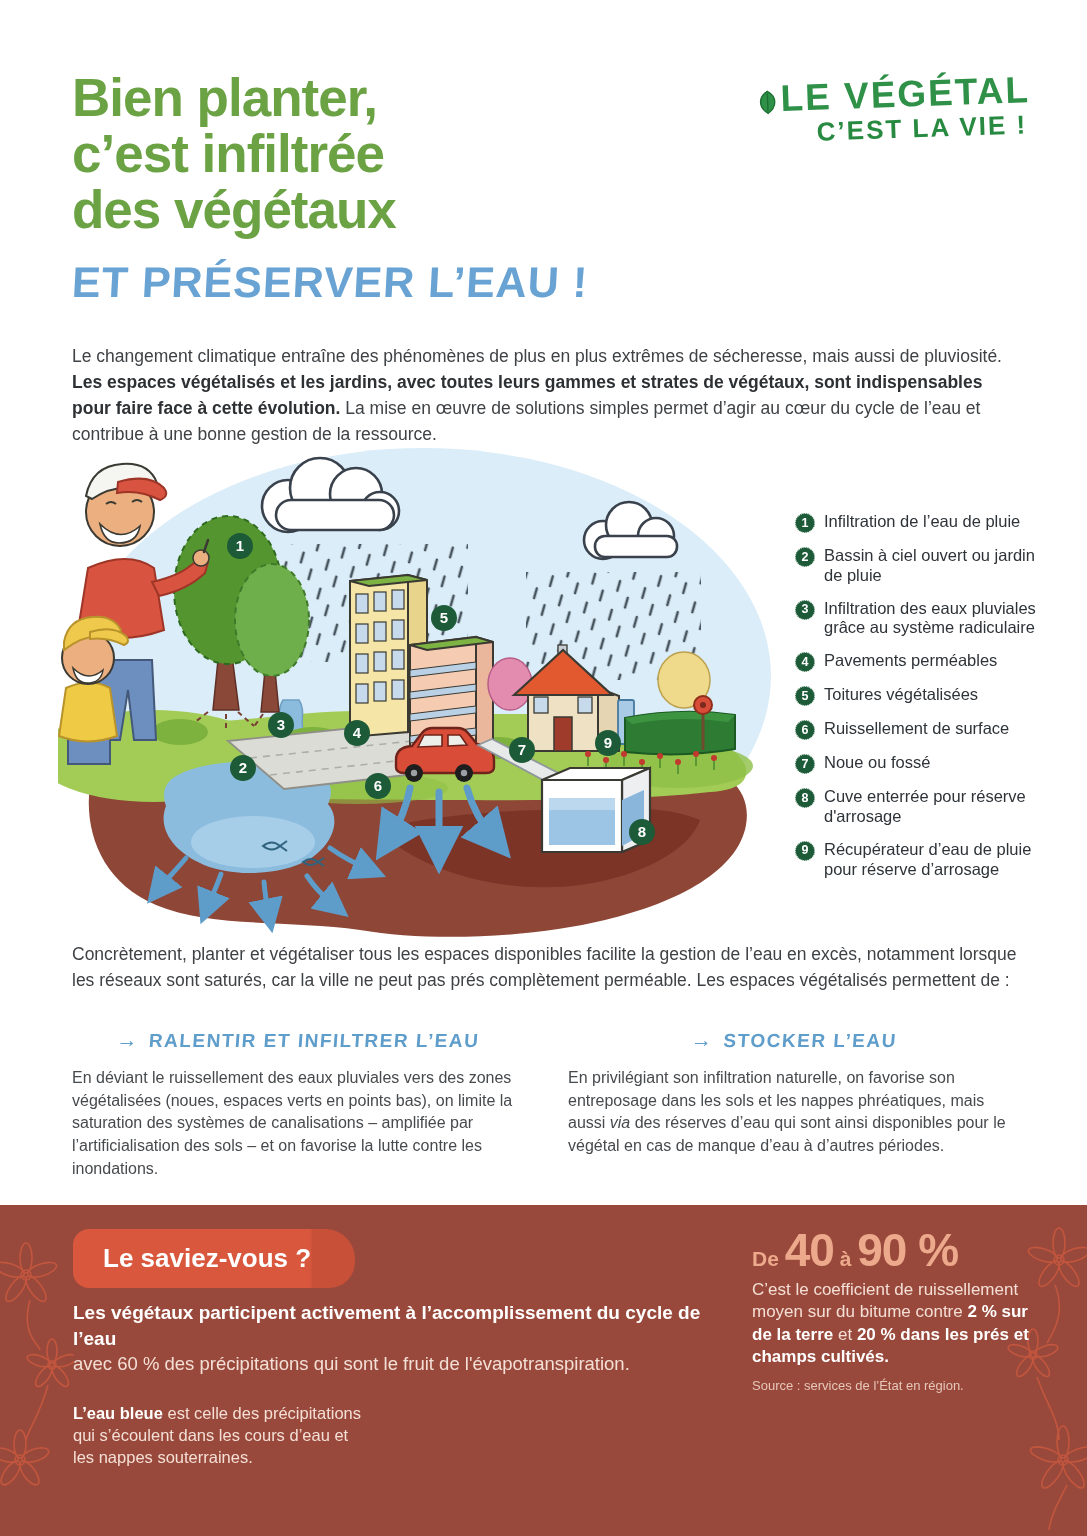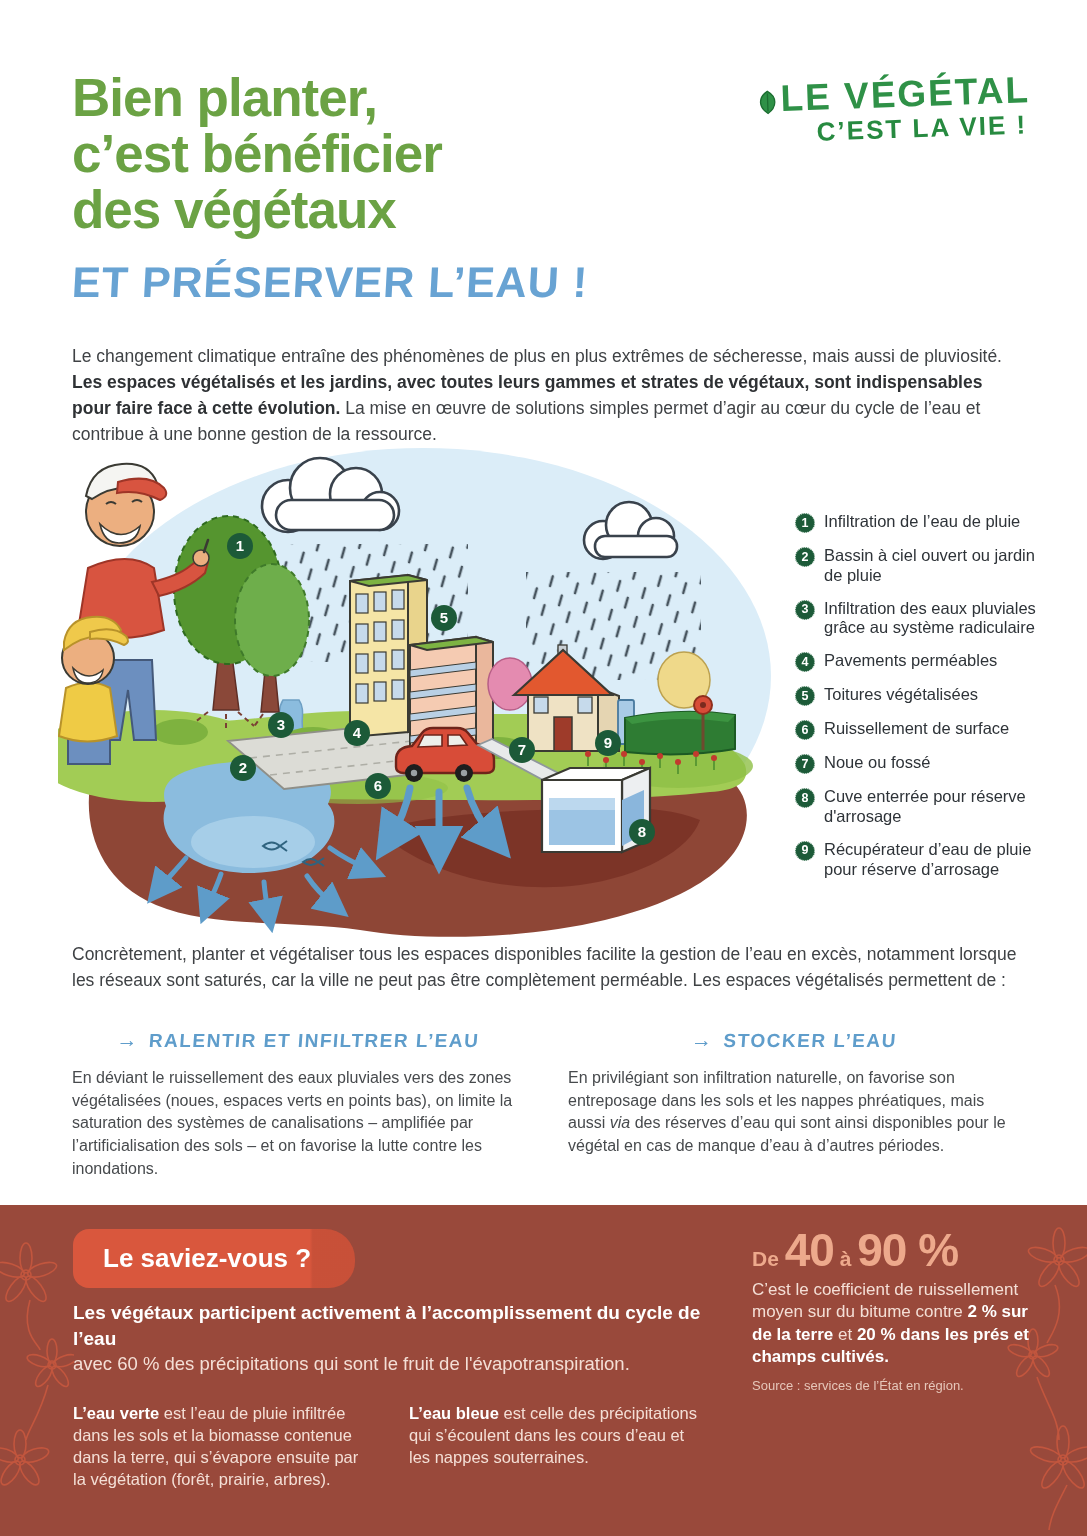--- a/index.html
+++ b/index.html
@@ -65,21 +65,21 @@
   .stat2 .big { font-size:46px; letter-spacing:-1px; margin-right:10px; line-height:.9; }
   .cta { display:block; }
 </style>
 </head>
 <body>
 
 <div class="page">
 
   <h1 class="title">
     <span>Bien planter,</span>
-    <span>c’est bénéficier</span>
+    <span>c’est infiltrée</span>
     <span>des végétaux</span>
   </h1>
   <div class="subtitle">ET PRÉSERVER L’EAU !</div>
 
   <div class="logo">
     <div class="l1"><span class="leaf"><svg width="26" height="26" viewBox="0 0 26 26">
             <path d="M13 24 C4 18 3 8 13 2 C23 8 22 18 13 24 Z M13 4 L13 22" fill="#2f9147" stroke="#1c6e31" stroke-width="1.3"></path>
           </svg></span><span>LE VÉGÉTAL</span></div>
     <div class="l2">C’EST LA VIE !</div>
   </div>
@@ -360,21 +360,21 @@
     <li>
         <span class="lnum">8</span>
         <span>Cuve enterrée pour réserve d'arrosage</span>
       </li>
     <li>
         <span class="lnum">9</span>
         <span>Récupérateur d’eau de pluie pour réserve d’arrosage</span>
       </li>
   </ul>
 
-  <p class="middle">Concrètement, planter et végétaliser tous les espaces disponibles facilite la gestion de l’eau en excès, notamment lorsque les réseaux sont saturés, car la ville ne peut pas être complètement perméable. Les espaces végétalisés permettent de :</p>
+  <p class="middle">Concrètement, planter et végétaliser tous les espaces disponibles facilite la gestion de l’eau en excès, notamment lorsque les réseaux sont saturés, car la ville ne peut pas prés complètement perméable. Les espaces végétalisés permettent de :</p>
 
   <div class="cols">
     <div class="col">
       <div class="col-h"><span class="arr">→</span><span>RALENTIR ET INFILTRER L’EAU</span></div>
       <p class="col-b">En déviant le ruissellement des eaux pluviales vers des zones végétalisées (noues, espaces verts en points bas), on limite la saturation des systèmes de canalisations – amplifiée par l’artificialisation des sols – et on favorise la lutte contre les inondations.</p>
     </div>
     <div class="col">
       <div class="col-h"><span class="arr">→</span><span>STOCKER L’EAU</span></div>
       <p class="col-b"><span>En privilégiant son infiltration naturelle, on favorise son entreposage dans les sols et les nappes phréatiques, mais aussi </span><em>via</em><span> des réserves d’eau qui sont ainsi disponibles pour le végétal en cas de manque d’eau à d’autres périodes.</span></p>
     </div>
@@ -440,21 +440,20 @@
       </g>
     </svg>
 
     <div class="know-badge">Le saviez-vous ?</div>
 
     <div class="know-left">
       <p class="fact1"><strong>Les végétaux participent activement à l’accomplissement du cycle de l’eau</strong><br><span>avec 60 % des précipitations qui sont le fruit de l'évapotranspiration.</span></p>
     </div>
 
     <div class="eau-wrap">
-      <p class="eau"><strong>L’eau verte</strong><span> est l’eau de pluie infiltrée dans les sols et la biomasse contenue dans la terre, qui s’évapore ensuite par la végétation (forêt, prairie, arbres).</span></p>
       <p class="eau"><strong>L’eau bleue</strong><span> est celle des précipitations qui s’écoulent dans les cours d’eau et les nappes souterraines.</span></p>
     </div>
 
     <div class="know-right">
       <div class="stat1-line bignum"><span class="small">De </span><span class="big">40</span><span class="small"> à </span><span class="big">90 %</span></div>
       <p class="stat1-cap"><span>C’est le coefficient de ruissellement moyen sur du bitume contre </span><strong>2 % sur de la terre</strong><span> et </span><strong>20 % dans les prés et champs cultivés.</strong></p>
       <p class="source">Source : services de l’État en région.</p>
     </div>
   </section>
 

